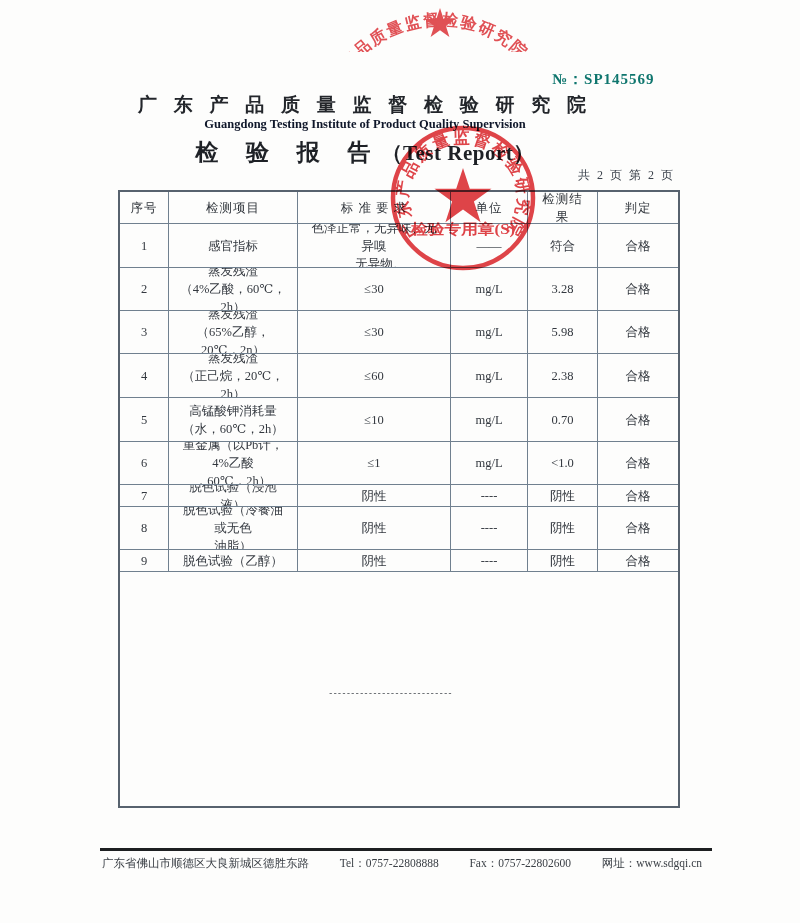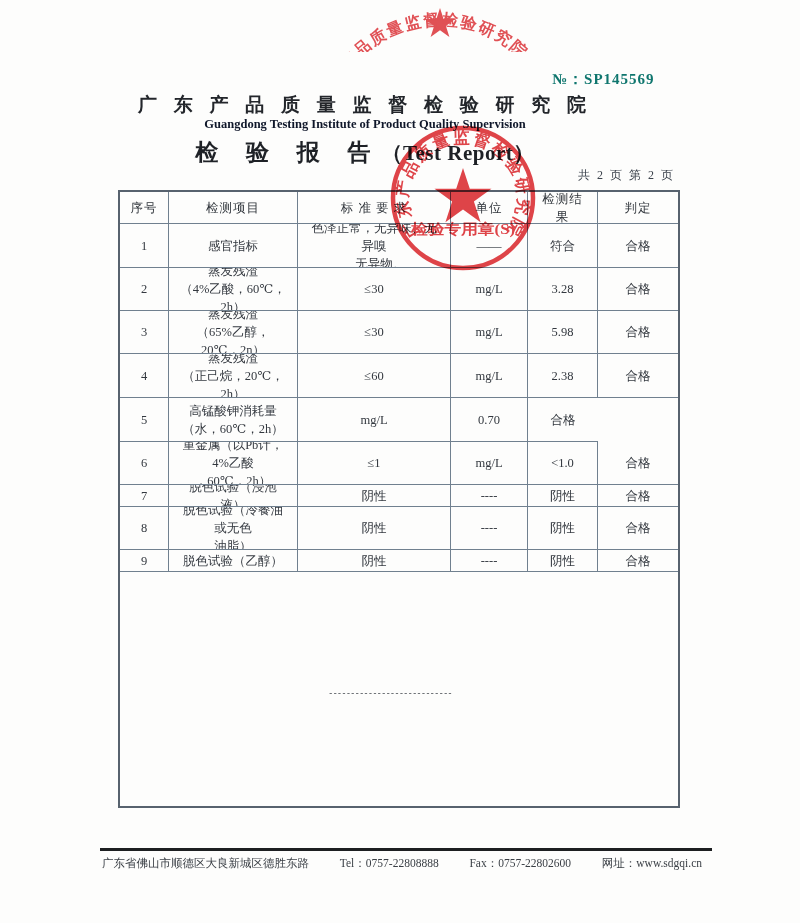--- a/index.html
+++ b/index.html
@@ -121,20 +121,23 @@
         <div class="cell">mg/L</div>
         <div class="cell">2.38</div>
         <div class="cell">合格</div>
       </div>
       <div class="trow" style="height: 44px;">
         <div class="cell">5</div>
         <div class="cell">
           <div>高锰酸钾消耗量</div>
           <div>（水，60℃，2h）</div>
         </div>
+        <div class="cell">
+          <div>≤10</div>
+        </div>
         <div class="cell">mg/L</div>
         <div class="cell">0.70</div>
         <div class="cell">合格</div>
       </div>
       <div class="trow" style="height: 43px;">
         <div class="cell">6</div>
         <div class="cell">
           <div>重金属（以Pb计，4%乙酸</div>
           <div>，60℃，2h）</div>
         </div>

